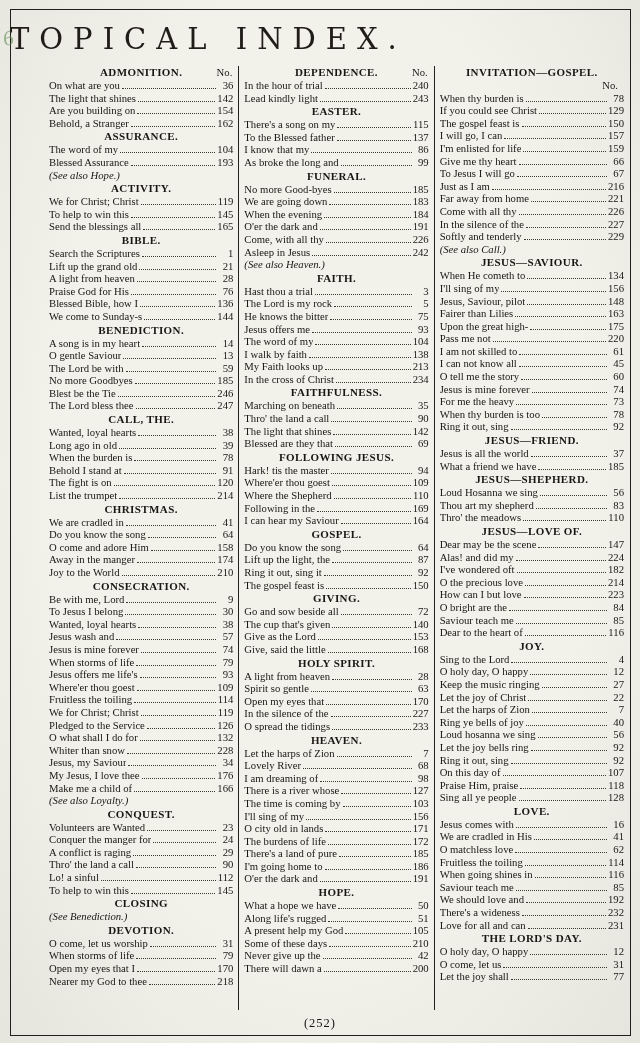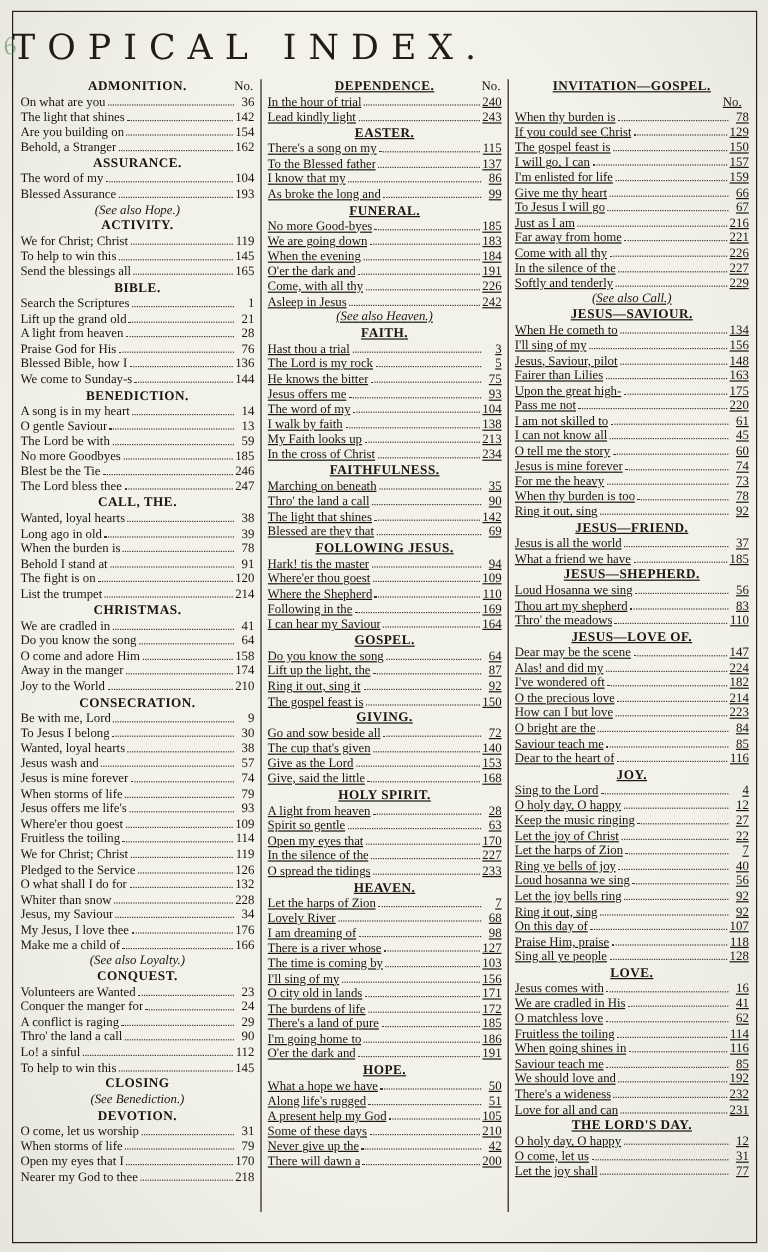--- a/index.html
+++ b/index.html
@@ -25,25 +25,26 @@
     color:#201c17;
   }
   .mark{
     position:absolute;top:26px;left:3px;
     color:#5d8a52;font-size:21px;font-style:italic;
     transform:rotate(-12deg);opacity:.6;
   }
   .columns{
     position:absolute;top:66px;left:12px;right:11px;bottom:33px;
     display:flex;
+    padding-left:32px;
   }
   .col{
     flex:1 1 0;min-width:0;padding:0 5px;overflow:hidden;
   }
-  .col + .col{border-left:1.3px solid #23201b;text-decoration:underline;}
+  .col + .col{border-left:1.3px solid #23201b;}
   .section{margin-top:1px;}
   .section:first-child{margin-top:0;}
   .heading{
     position:relative;text-align:center;
     font-weight:bold;font-size:11px;line-height:13px;
     letter-spacing:.4px;white-space:nowrap;
   }
   .heading .no{
     position:absolute;right:1px;top:0;
     font-weight:normal;font-size:10.7px;letter-spacing:0;
@@ -56,21 +57,21 @@
     font-size:10.7px;line-height:12.6px;white-space:nowrap;
   }
   .entry .t{flex:0 1 auto;overflow:hidden;}
   .entry .leader{
     flex:1 1 6px;min-width:5px;
     border-bottom:1.4px dotted #3d382f;
     margin:0 2px 2px 2px;
   }
   .entry .n{flex:0 0 auto;min-width:15px;text-align:right;}
   .note{
-    text-align:center;font-style:italic;
+    text-align:left;font-style:italic;
     font-size:10.7px;line-height:12.6px;
   }
   .pageno{
     position:absolute;bottom:12px;left:0;right:0;
     text-align:center;font-size:12.5px;letter-spacing:1px;
     color:#1a1713;
   }
 </style>
 </head>
 <body>
@@ -1071,13 +1072,14 @@
             <span class="n">31</span>
           </div>
           <div class="entry">
             <span class="t">Let the joy shall</span>
             <span class="leader"></span>
             <span class="n">77</span>
           </div>
         </div>
       </div>
     </div>
+  <div class="pageno">(252)</div>
 </div>
 
 </body></html>

